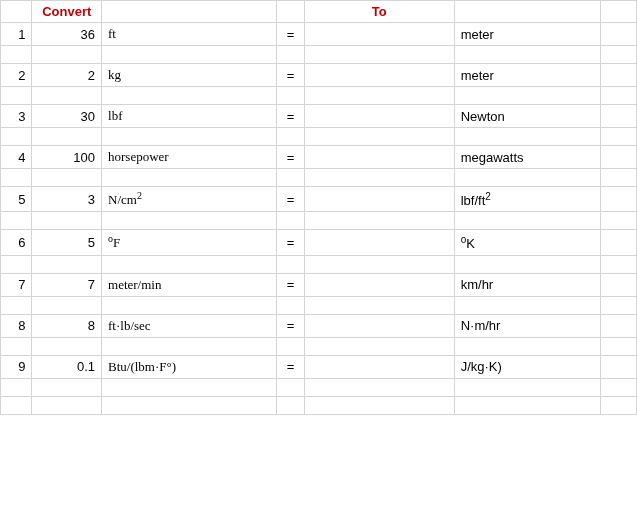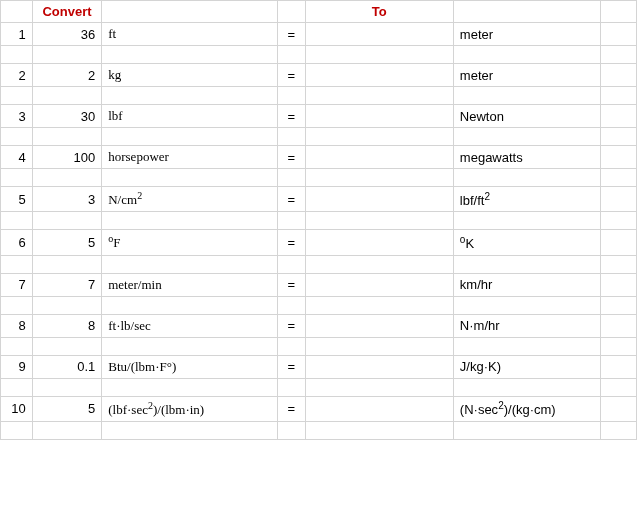--- a/index.html
+++ b/index.html
@@ -208,29 +208,20 @@
       </tr>
       <tr class="spacer">
         <td></td>
         <td></td>
         <td></td>
         <td></td>
         <td></td>
         <td></td>
         <td></td>
       </tr>
-      <tr>
-        <td class="col-idx">10</td>
-        <td class="col-val">5</td>
-        <td class="col-from">(lbf·sec<sup>2</sup>)/(lbm·in)</td>
-        <td class="col-eq">=</td>
-        <td class="col-res"></td>
-        <td class="col-to">(N·sec<sup>2</sup>)/(kg·cm)</td>
-        <td class="col-end"></td>
-      </tr>
       <tr class="spacer">
         <td></td>
         <td></td>
         <td></td>
         <td></td>
         <td></td>
         <td></td>
         <td></td>
       </tr>
     </tbody>

